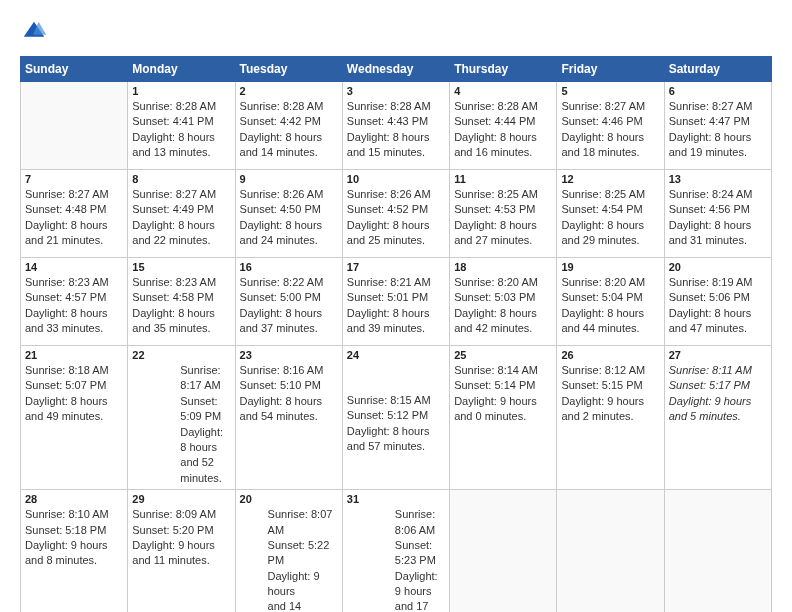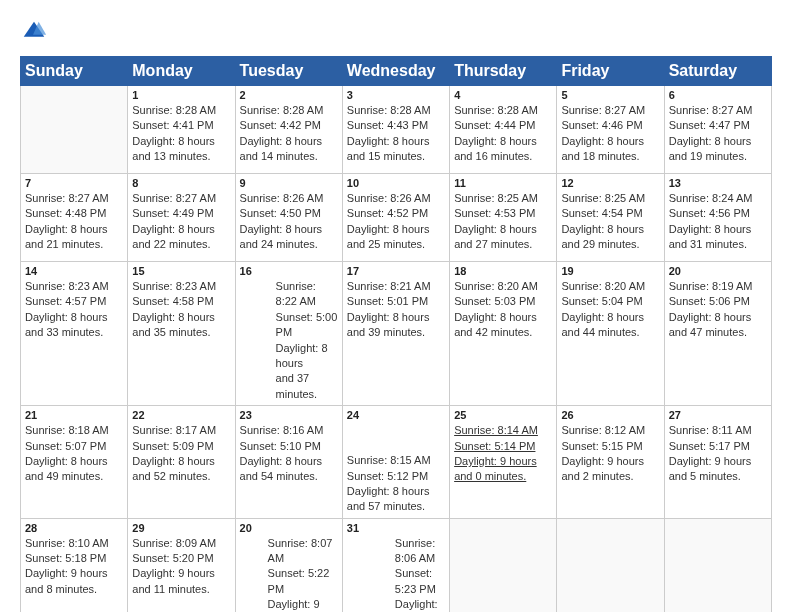--- a/index.html
+++ b/index.html
@@ -57,21 +57,21 @@
     .calendar {
       flex: 1;
       border: 1px solid #ccc;
       border-collapse: collapse;
       width: 100%;
       table-layout: fixed;
     }
     .calendar th {
       background: #2c5fa3;
       color: #fff;
-      font-size: 16px;
+      font-size: 12px;
       font-weight: bold;
       padding: 5px 4px;
       text-align: left;
       border: 1px solid #2c5fa3;
     }
     .calendar td {
       vertical-align: top;
       border: 1px solid #ccc;
       padding: 3px 4px;
       font-size: 9.5px;
@@ -233,21 +233,21 @@
           </td>
           <td>
             <div class="day-number">15</div>
             <div class="day-info" style="white-space: pre-line;">Sunrise: 8:23 AM
 Sunset: 4:58 PM
 Daylight: 8 hours
 and 35 minutes.</div>
           </td>
           <td>
             <div class="day-number">16</div>
-            <div class="day-info" style="white-space: pre-line; margin-left: 36px;">Sunrise: 8:22 AM
+            <div class="day-info" style="white-space: pre-line;">Sunrise: 8:22 AM
 Sunset: 5:00 PM
 Daylight: 8 hours
 and 37 minutes.</div>
           </td>
           <td>
             <div class="day-number">17</div>
             <div class="day-info" style="white-space: pre-line;">Sunrise: 8:21 AM
 Sunset: 5:01 PM
 Daylight: 8 hours
 and 39 minutes.</div>
@@ -277,56 +277,56 @@
         <tr>
           <td>
             <div class="day-number">21</div>
             <div class="day-info" style="white-space: pre-line;">Sunrise: 8:18 AM
 Sunset: 5:07 PM
 Daylight: 8 hours
 and 49 minutes.</div>
           </td>
           <td>
             <div class="day-number">22</div>
-            <div class="day-info" style="white-space: pre-line;">Sunrise: 8:17 AM
+            <div class="day-info" style="white-space: pre-line; margin-left: 48px;">Sunrise: 8:17 AM
 Sunset: 5:09 PM
 Daylight: 8 hours
 and 52 minutes.</div>
           </td>
           <td>
             <div class="day-number">23</div>
             <div class="day-info" style="white-space: pre-line;">Sunrise: 8:16 AM
 Sunset: 5:10 PM
 Daylight: 8 hours
 and 54 minutes.</div>
           </td>
           <td>
             <div class="day-number">24</div>
             <div class="day-info" style="white-space: pre-line; margin-top: 32px;">Sunrise: 8:15 AM
 Sunset: 5:12 PM
 Daylight: 8 hours
 and 57 minutes.</div>
           </td>
           <td>
             <div class="day-number">25</div>
-            <div class="day-info" style="white-space: pre-line; text-decoration: underline;">Sunrise: 8:14 AM
+            <div class="day-info" style="white-space: pre-line;">Sunrise: 8:14 AM
 Sunset: 5:14 PM
 Daylight: 9 hours
 and 0 minutes.</div>
           </td>
           <td>
             <div class="day-number">26</div>
             <div class="day-info" style="white-space: pre-line;">Sunrise: 8:12 AM
 Sunset: 5:15 PM
 Daylight: 9 hours
 and 2 minutes.</div>
           </td>
           <td>
             <div class="day-number">27</div>
-            <div class="day-info" style="white-space: pre-line;">Sunrise: 8:11 AM
+            <div class="day-info" style="white-space: pre-line; font-style: italic;">Sunrise: 8:11 AM
 Sunset: 5:17 PM
 Daylight: 9 hours
 and 5 minutes.</div>
           </td>
         </tr>
         <tr>
           <td>
             <div class="day-number">28</div>
             <div class="day-info" style="white-space: pre-line;">Sunrise: 8:10 AM
 Sunset: 5:18 PM

